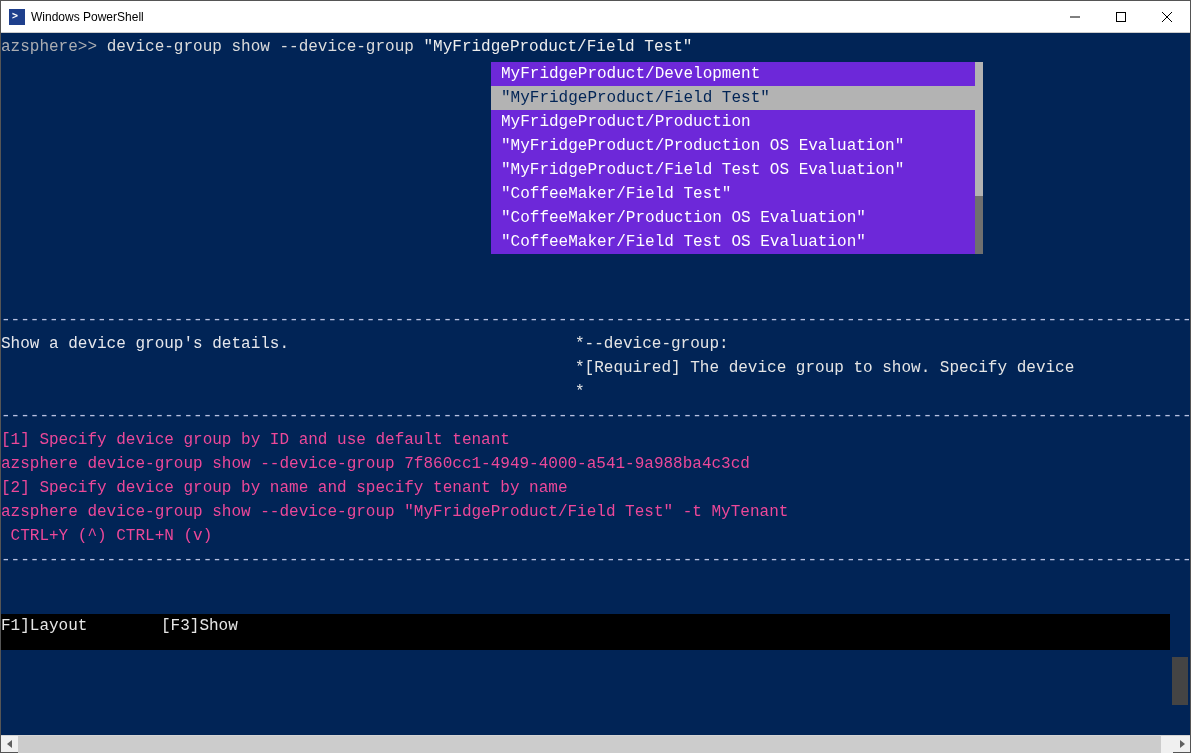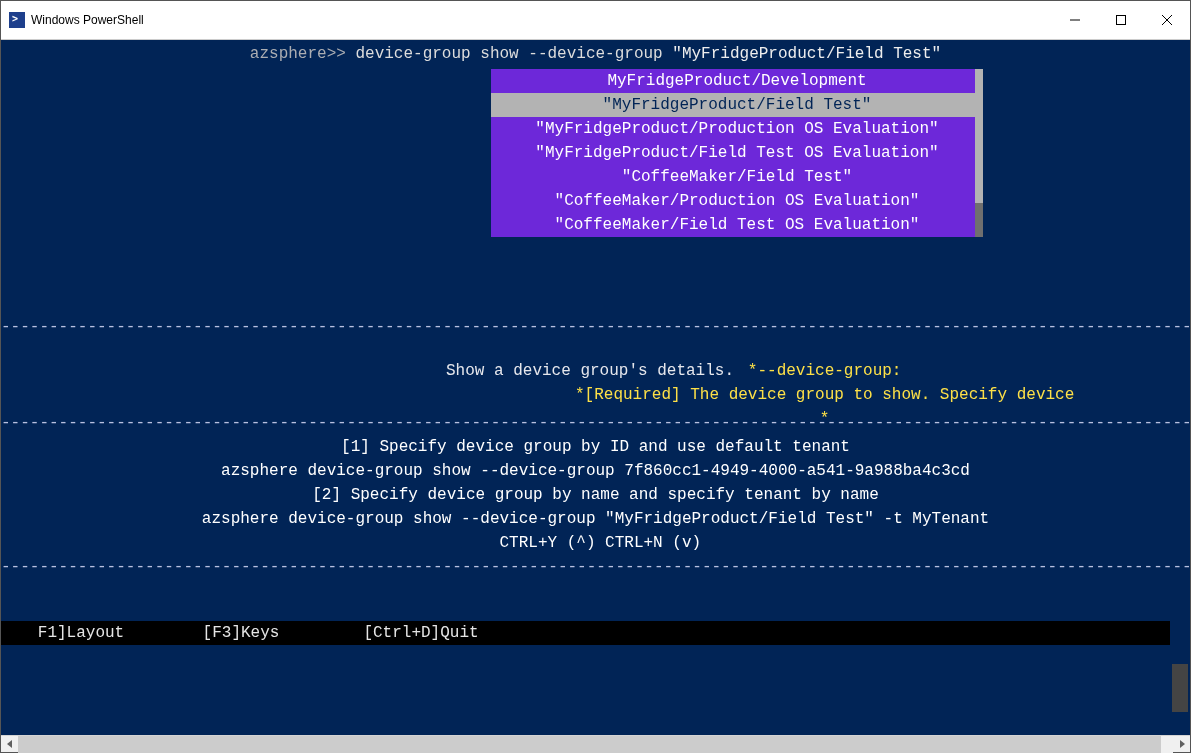--- a/index.html
+++ b/index.html
@@ -1,44 +1,44 @@
 <!DOCTYPE html>
 <html><head>
 <meta charset="utf-8">
 <style>
   * { margin: 0; padding: 0; box-sizing: border-box; }
   html, body { width: 1191px; height: 753px; font-family: 'Segoe UI', Tahoma, sans-serif; background: #fff; overflow: hidden; }
   .window { width: 1191px; height: 753px; display: flex; flex-direction: column; border: 1px solid #555; }
-  .titlebar { height: 39px; background: #fff; display: flex; align-items: center; border-bottom: 1px solid #ccc; }
+  .titlebar { height: 32px; background: #fff; display: flex; align-items: center; border-bottom: 1px solid #ccc; }
   .titlebar .ps-icon { width: 16px; height: 16px; margin: 0 6px 0 8px; background: #1e3f8c; position: relative; }
   .titlebar .ps-icon::after { content: ">"; color: #fff; font-size: 10px; font-weight: bold; position: absolute; left: 3px; top: 1px; font-family: Consolas, monospace; }
   .titlebar .title { font-size: 12px; color: #000; flex: 0 0 auto; }
   .titlebar .spacer { flex: 1; }
   .winbtn { width: 46px; height: 29px; display: flex; align-items: center; justify-content: center; color: #000; font-family: 'Segoe UI Symbol', sans-serif; font-size: 10px; }
 
-  .terminal { flex: 1; background: #012456; color: #ccc; font-family: Consolas, 'Courier New', monospace; font-size: 16px; line-height: 24px; position: relative; overflow: hidden; text-align: center; }
+  .terminal { flex: 1; background: #012456; color: #ccc; font-family: Consolas, 'Courier New', monospace; font-size: 16px; line-height: 24px; position: relative; overflow: hidden; }
 
   .cmdline { padding: 2px 0 0 0; white-space: pre; }
   .prompt { color: #abadb2; }
   .cmd { color: #dcdcdc; }
   .quoted { color: #eeeeee; }
 
   .dropdown { position: absolute; top: 29px; left: 490px; width: 492px; background: #6d28d9; z-index: 5; }
   .dropdown .item { height: 24px; padding: 0 10px; color: #fff; white-space: pre; cursor: pointer; }
   .dropdown .item.selected { background: #b3b3b3; color: #012456; }
   .dropdown .scrollbar { position: absolute; right: 0; top: 0; width: 8px; height: 100%; background: #6f6f6f; }
   .dropdown .thumb { position: absolute; right: 0; top: 0; width: 8px; height: 134px; background: #b3b3b3; }
 
   .help-block { position: relative; }
   .help-left { color: #e6e7ec; white-space: pre; }
-  .help-right { position: absolute; left: 574px; top: 0; color: #fde047; white-space: pre; }
+  .help-right { position: absolute; left: 574px; top: 0; color: #e5e5e5; white-space: pre; }
 
-  .examples { color: #ffffff; white-space: pre; }
+  .examples { color: #ec4899; white-space: pre; }
 
-  .statusbar { background: #000; color: #e6e6e6; height: 24px; display: flex; white-space: pre; }
+  .statusbar { background: #000; color: #e6e6e6; height: 36px; display: flex; white-space: pre; }
   .statusbar .seg { padding: 0; }
 
   .hscroll { height: 17px; background: #f0f0f0; display: flex; align-items: center; border-top: 1px solid #d4d4d4; }
   .hscroll .arrow { width: 17px; height: 17px; display: flex; align-items: center; justify-content: center; color: #555; font-size: 9px; }
   .hscroll .track { flex: 1; height: 17px; background: #f0f0f0; position: relative; }
   .hscroll .thumb { position: absolute; left: 0; top: 0; height: 17px; width: 99%; background: #ccc; }
 
   .abs-dashes { position:absolute; left:0; right:0; white-space:pre; overflow:hidden; color:#b8c0e0; }
 </style>
 </head>
@@ -68,52 +68,52 @@
     </div>
   </div>
 
   <div class="terminal">
 
     <div class="cmdline"><span class="prompt">azsphere&gt;&gt; </span><span class="cmd">device-group show --device-group </span><span class="quoted">"MyFridgeProduct/Field Test"</span></div>
 
     <div class="dropdown">
       <div class="item">MyFridgeProduct/Development</div>
       <div class="item selected">"MyFridgeProduct/Field Test"</div>
+      <div class="item">MyFridgeProduct/Production</div>
       <div class="item">"MyFridgeProduct/Production OS Evaluation"</div>
       <div class="item">"MyFridgeProduct/Field Test OS Evaluation"</div>
       <div class="item">"CoffeeMaker/Field Test"</div>
       <div class="item">"CoffeeMaker/Production OS Evaluation"</div>
       <div class="item">"CoffeeMaker/Field Test OS Evaluation"</div>
       <div class="scrollbar"></div>
       <div class="thumb"></div>
     </div>
 
     <div class="abs-dashes" style="top:275px;">------------------------------------------------------------------------------------------------------------------------------------------------------</div>
 
-    <div class="help-block" style="position:absolute; top:299px; left:0; right:11px;margin-top:20px;">
+    <div class="help-block" style="position:absolute; top:299px; left:0; right:11px;">
       <div class="help-left">Show a device group's details.</div>
       <div class="help-right"><span>*--device-group:</span>
 <span>*[Required] The device group to show. Specify device</span>
 <span>*</span></div>
     </div>
 
     <div class="abs-dashes" style="top:371px;">------------------------------------------------------------------------------------------------------------------------------------------------------</div>
 
     <div class="examples" style="position:absolute; top:395px; left:0; right:0;"><span>[1] Specify device group by ID and use default tenant</span>
 <span>azsphere device-group show --device-group 7f860cc1-4949-4000-a541-9a988ba4c3cd</span>
 <span>[2] Specify device group by name and specify tenant by name</span>
 <span>azsphere device-group show --device-group "MyFridgeProduct/Field Test" -t MyTenant</span>
 <span> CTRL+Y (^) CTRL+N (v)</span></div>
 
     <div class="abs-dashes" style="top:515px;">------------------------------------------------------------------------------------------------------------------------------------------------------</div>
 
     <div class="statusbar" style="position:absolute; top:581px; left:0; right:20px;">
       <span class="seg" style="padding-left:0px; width:160px;">F1]Layout</span>
-      <span class="seg" style="width:160px;">[F3]Keys</span>
-      <span class="seg" style="width:200px;">[Ctrl+D]Quit</span>
+      <span class="seg" style="width:160px;">[F3]Show</span>
     </div>
 
     <div style="position:absolute; right:2px; top:624px; width:16px; height:48px; background:#444;"></div>
 
   </div>
 
   <div class="hscroll">
     <div class="arrow">
       <svg width="8" height="8" viewBox="0 0 8 8">
           <polygon points="6,0 6,8 1,4" fill="#606060"></polygon>

